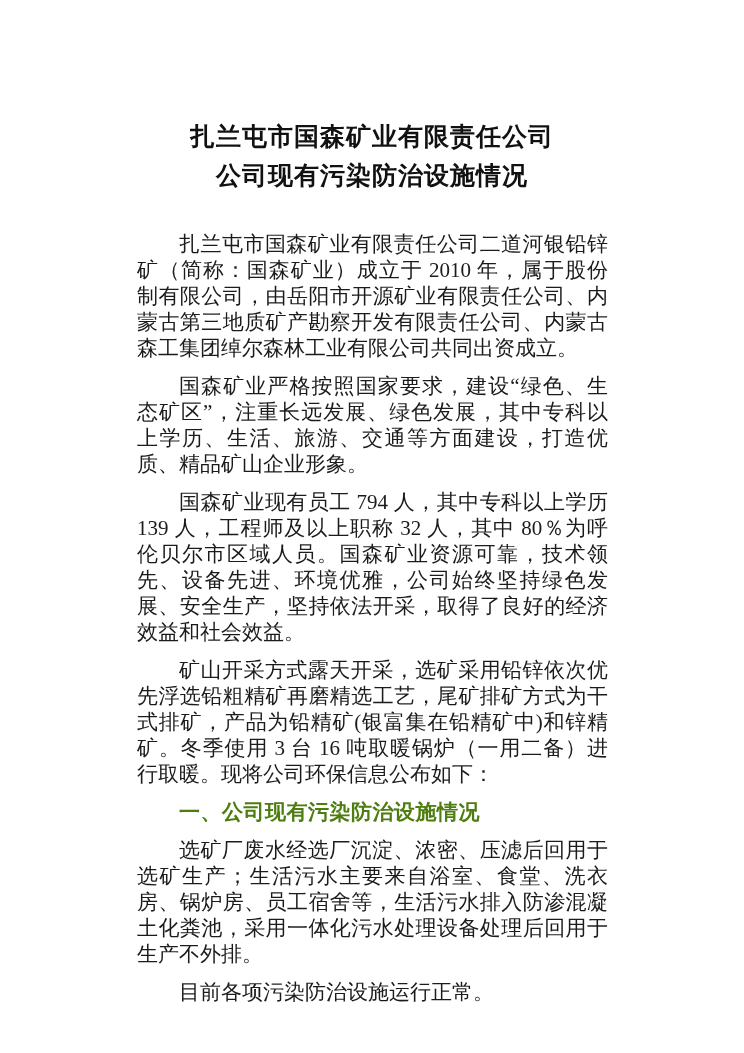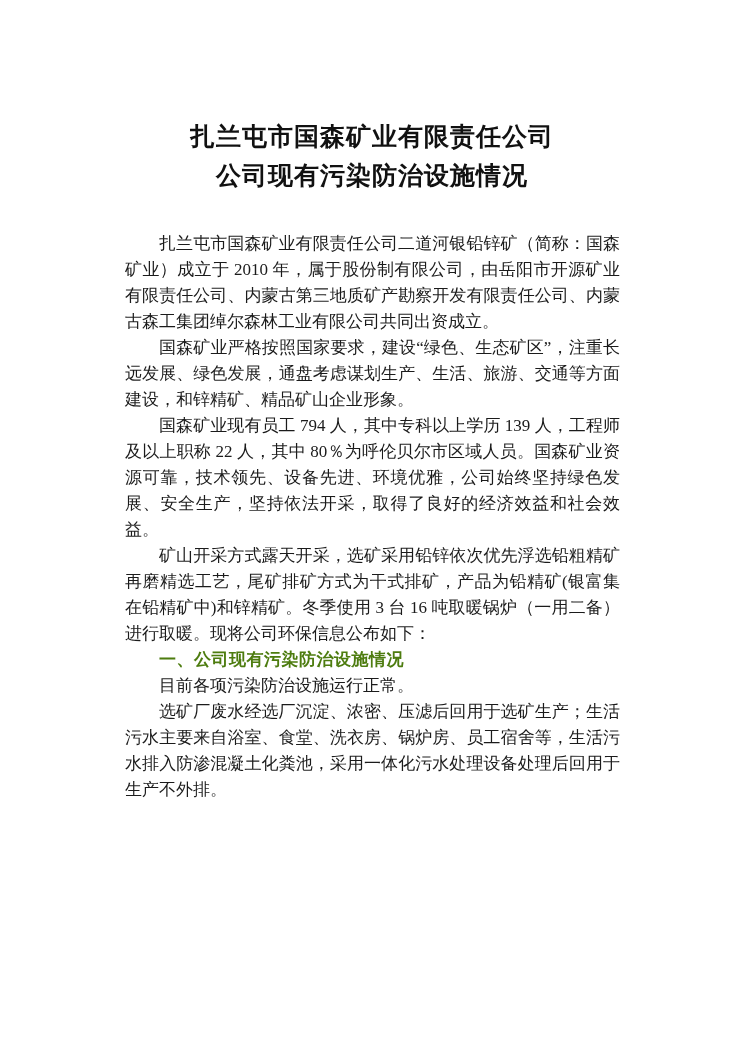--- a/index.html
+++ b/index.html
@@ -31,44 +31,44 @@
     letter-spacing: 1px;
   }
   .doc-body {
     margin: 36px 124px 0 125px;
     font-size: 17.5px;
     line-height: 26px;
     text-align: justify;
   }
   .doc-body p,
   .doc-body h2 {
-    margin: 0;
+    margin: 12px;
     padding: 0;
     text-indent: 2em;
-    font-size: 17px;
+    font-size: 21px;
     line-height: 26px;
     font-weight: normal;
   }
   .doc-body h2.heading {
     font-weight: bold;
     color: #4d7c0f;
     font-family: "Liberation Sans", "DejaVu Sans", sans-serif;
     letter-spacing: 0.5px;
   }
 </style>
 </head>
 <body>
 
 <div class="page">
   <h1 class="doc-title">
     <span class="title-line">扎兰屯市国森矿业有限责任公司</span>
     <span class="title-line">公司现有污染防治设施情况</span>
   </h1>
   <div class="doc-body" id="doc-body">
       <p class="paragraph">扎兰屯市国森矿业有限责任公司二道河银铅锌矿（简称：国森矿业）成立于 2010 年，属于股份制有限公司，由岳阳市开源矿业有限责任公司、内蒙古第三地质矿产勘察开发有限责任公司、内蒙古森工集团绰尔森林工业有限公司共同出资成立。</p>
-      <p class="paragraph">国森矿业严格按照国家要求，建设“绿色、生态矿区”，注重长远发展、绿色发展，通盘考虑谋划生产、生活、旅游、交通等方面建设，和锌精矿、精品矿山企业形象。</p>
-      <p class="paragraph">国森矿业现有员工 794 人，其中专科以上学历 139 人，工程师及以上职称 22 人，其中 80％为呼伦贝尔市区域人员。国森矿业资源可靠，技术领先、设备先进、环境优雅，公司始终坚持绿色发展、安全生产，坚持依法开采，取得了良好的经济效益和社会效益。</p>
+      <p class="paragraph">国森矿业严格按照国家要求，建设“绿色、生态矿区”，注重长远发展、绿色发展，其中专科以上学历、生活、旅游、交通等方面建设，打造优质、精品矿山企业形象。</p>
+      <p class="paragraph">国森矿业现有员工 794 人，其中专科以上学历 139 人，工程师及以上职称 32 人，其中 80％为呼伦贝尔市区域人员。国森矿业资源可靠，技术领先、设备先进、环境优雅，公司始终坚持绿色发展、安全生产，坚持依法开采，取得了良好的经济效益和社会效益。</p>
       <p class="paragraph">矿山开采方式露天开采，选矿采用铅锌依次优先浮选铅粗精矿再磨精选工艺，尾矿排矿方式为干式排矿，产品为铅精矿(银富集在铅精矿中)和锌精矿。冬季使用 3 台 16 吨取暖锅炉（一用二备）进行取暖。现将公司环保信息公布如下：</p>
       <h2 class="heading">一、公司现有污染防治设施情况</h2>
+      <p class="paragraph">选矿厂废水经选厂沉淀、浓密、压滤后回用于选矿生产；生活污水主要来自浴室、食堂、洗衣房、锅炉房、员工宿舍等，生活污水排入防渗混凝土化粪池，采用一体化污水处理设备处理后回用于生产不外排。</p>
       <p class="paragraph">目前各项污染防治设施运行正常。</p>
-      <p class="paragraph">选矿厂废水经选厂沉淀、浓密、压滤后回用于选矿生产；生活污水主要来自浴室、食堂、洗衣房、锅炉房、员工宿舍等，生活污水排入防渗混凝土化粪池，采用一体化污水处理设备处理后回用于生产不外排。</p>
     </div>
 </div>
 
 </body></html>

